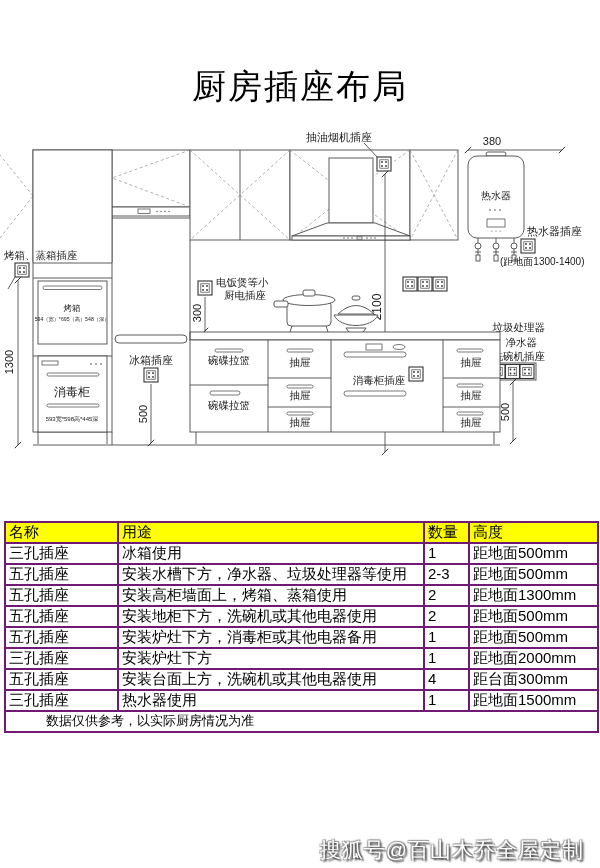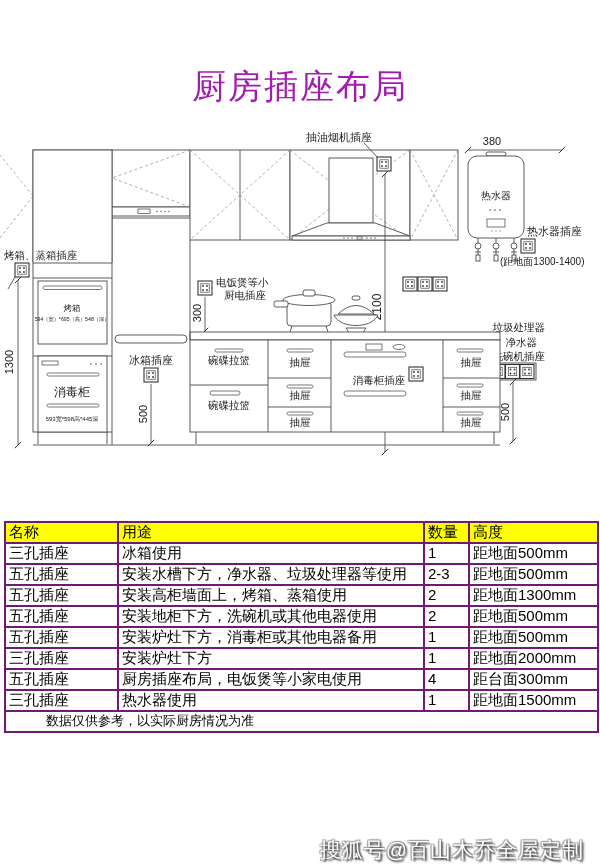--- a/index.html
+++ b/index.html
@@ -2,21 +2,21 @@
 <html><head>
 <meta charset="utf-8">
 <style>
   html,body { margin:0; padding:0; }
   body {
     width:600px; height:868px; background:#ffffff; position:relative;
     font-family:"Liberation Sans", sans-serif; overflow:hidden; color:#111;
   }
   .title {
     position:absolute; top:64px; left:0; width:600px; text-align:center;
-    font-size:34px; letter-spacing:2px; color:#a21caf;
+    font-size:34px; letter-spacing:2px; color:#000000;
   }
   svg.diagram { position:absolute; top:0; left:0; }
   .ln  { stroke:#4a4a4a; stroke-width:0.9; fill:none; }
   .bx  { fill:#ffffff; stroke:#4a4a4a; stroke-width:0.9; }
   .dsh { stroke:#8d8d8d; stroke-width:0.7; stroke-dasharray:3 2.6; fill:none; }
   .dim { stroke:#3a3a3a; stroke-width:0.8; fill:none; }
   .tk  { stroke:#333; stroke-width:1; }
   .t   { fill:#1a1a1a; }
   .hd  { fill:#ffffff; stroke:#555; stroke-width:0.8; }
   table.sockets {
@@ -316,21 +316,21 @@
       <td>距地面500mm</td>
     </tr>
     <tr>
       <td>三孔插座</td>
       <td>安装炉灶下方</td>
       <td>1</td>
       <td>距地面2000mm</td>
     </tr>
     <tr>
       <td>五孔插座</td>
-      <td>厨房插座布局，电饭煲等小家电使用</td>
+      <td>安装台面上方，洗碗机或其他电器使用</td>
       <td>4</td>
       <td>距台面300mm</td>
     </tr>
     <tr>
       <td>三孔插座</td>
       <td>热水器使用</td>
       <td>1</td>
       <td>距地面1500mm</td>
     </tr>
     <tr class="frow">

